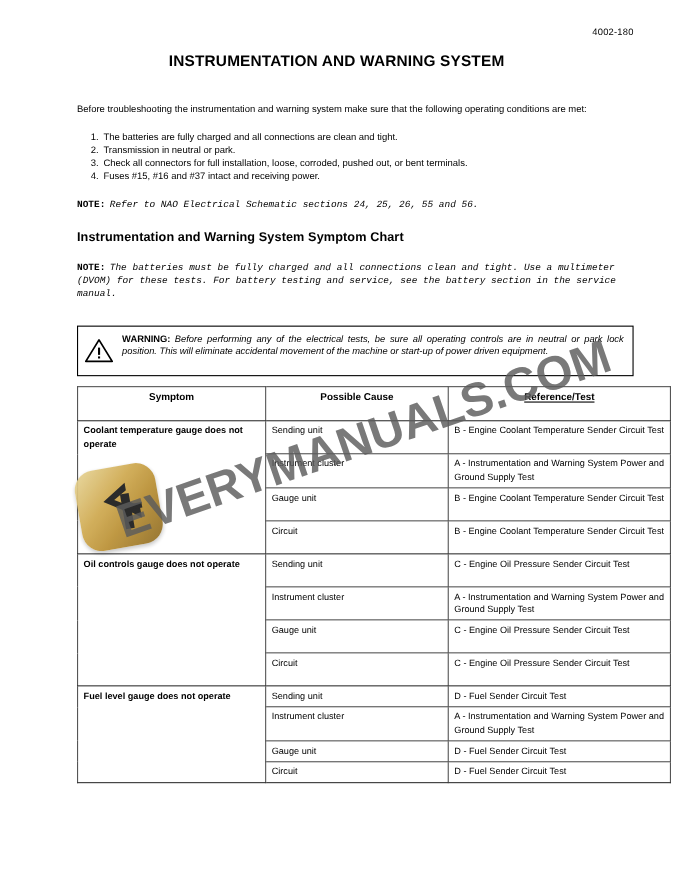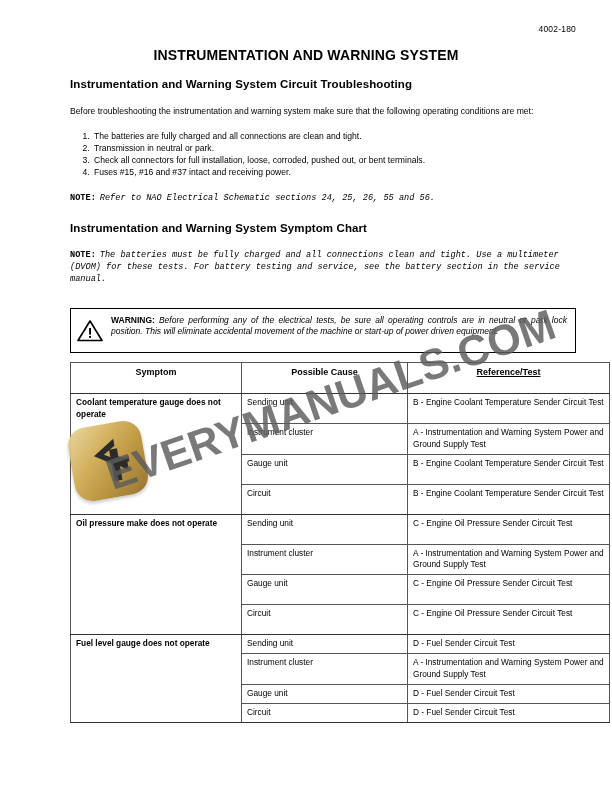--- a/index.html
+++ b/index.html
@@ -207,21 +207,20 @@
       </svg>
     </div>
     <div id="wm-text">EVERYMANUALS.COM</div>
   </div>
 
   <div id="page-number">4002-180</div>
   <div id="doc-title">INSTRUMENTATION AND WARNING SYSTEM</div>
 
   <div id="content">
 
-    <h2 class="section-heading">Instrumentation and Warning System Circuit Troubleshooting</h2>
 
     <div class="sp-16"></div>
 
     <p class="body-text">Before troubleshooting the instrumentation and warning system make sure that the following operating conditions are met:</p>
 
     <div class="sp-12"></div>
 
     <ol class="cond-list">
       <li>The batteries are fully charged and all connections are clean and tight.</li>
       <li>Transmission in neutral or park.</li>
@@ -281,21 +280,21 @@
         <tr>
           <td class="cell-h2">Gauge unit</td>
           <td>B - Engine Coolant Temperature Sender Circuit Test</td>
         </tr>
         <tr class="group-end">
           <td class="cell-h2">Circuit</td>
           <td>B - Engine Coolant Temperature Sender Circuit Test</td>
         </tr>
 
         <tr class="group-start">
-          <td class="symptom-cell" rowspan="4">Oil pressure make does not operate</td>
+          <td class="symptom-cell" rowspan="4">Oil controls gauge does not operate</td>
           <td class="cell-h2">Sending unit</td>
           <td>C - Engine Oil Pressure Sender Circuit Test</td>
         </tr>
         <tr>
           <td class="cell-h2">Instrument cluster</td>
           <td>A - Instrumentation and Warning System Power and Ground Supply Test</td>
         </tr>
         <tr>
           <td class="cell-h2">Gauge unit</td>
           <td>C - Engine Oil Pressure Sender Circuit Test</td>

